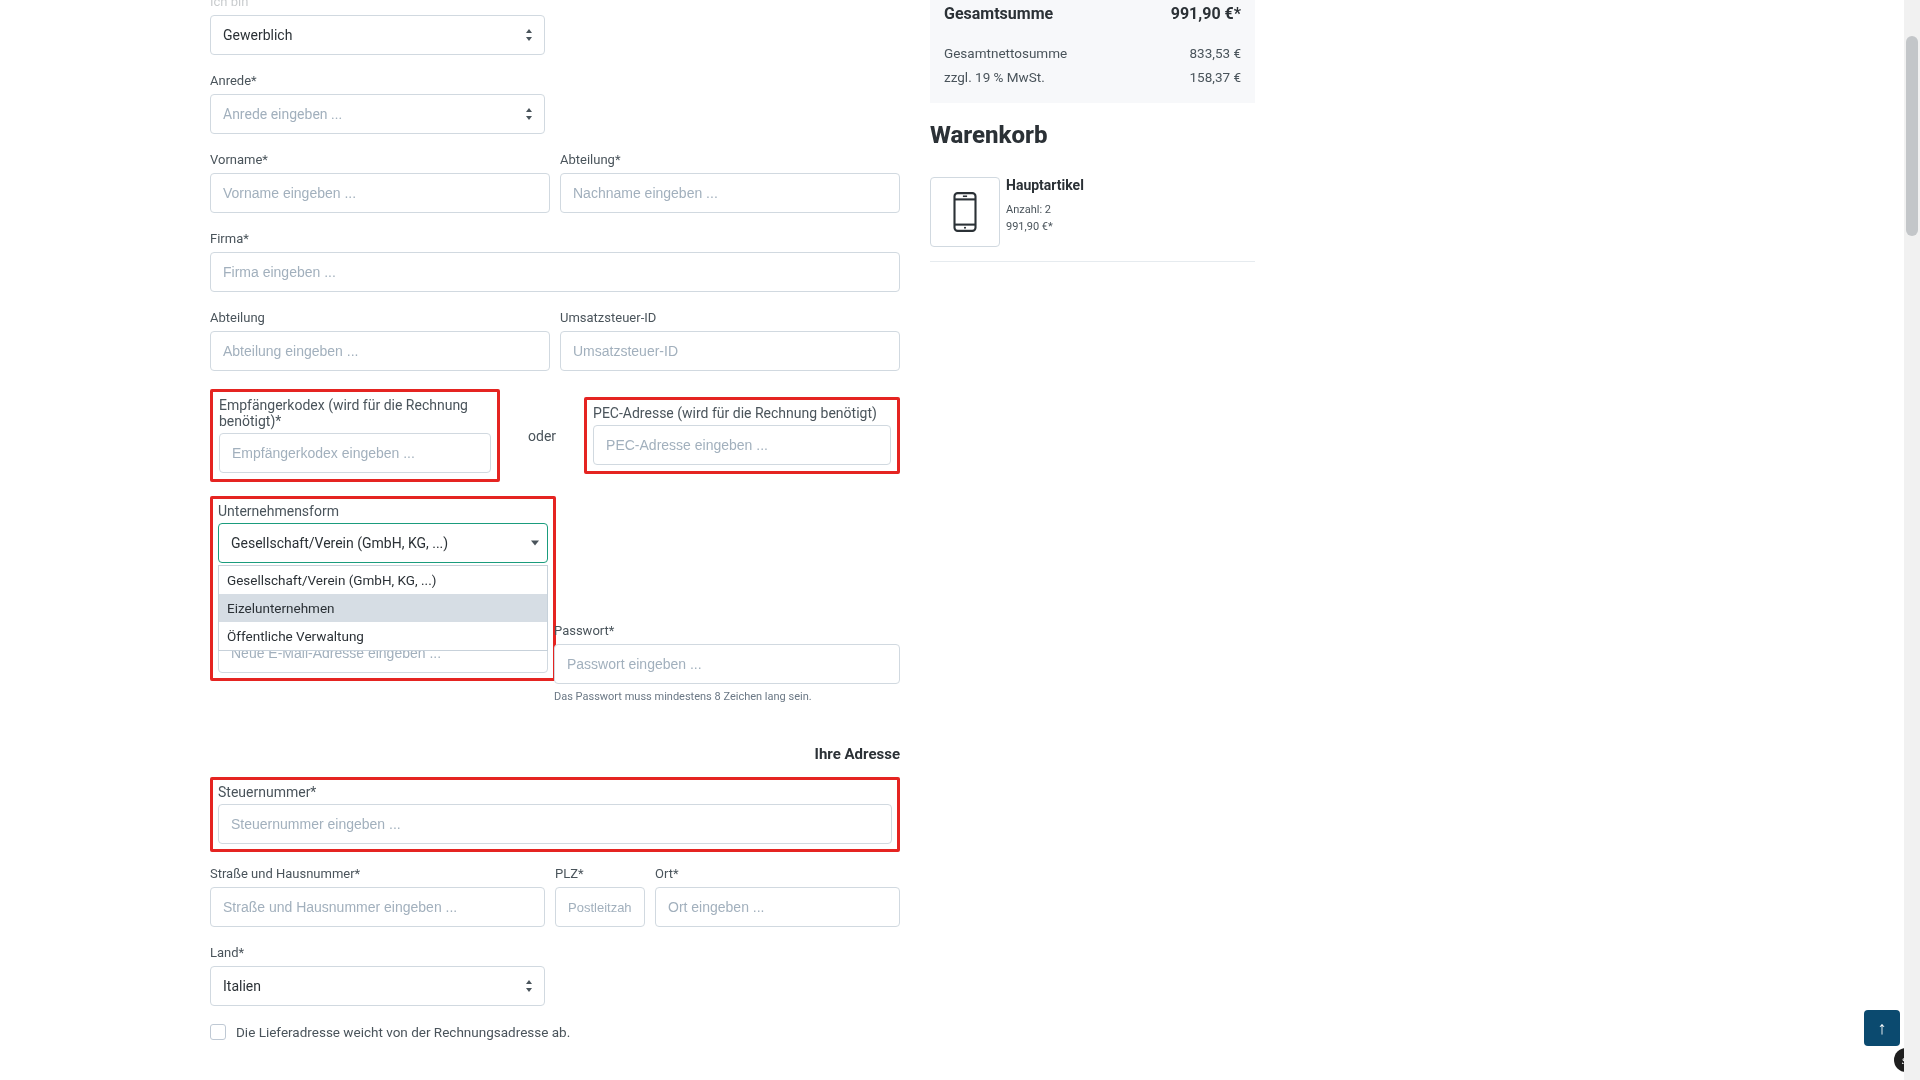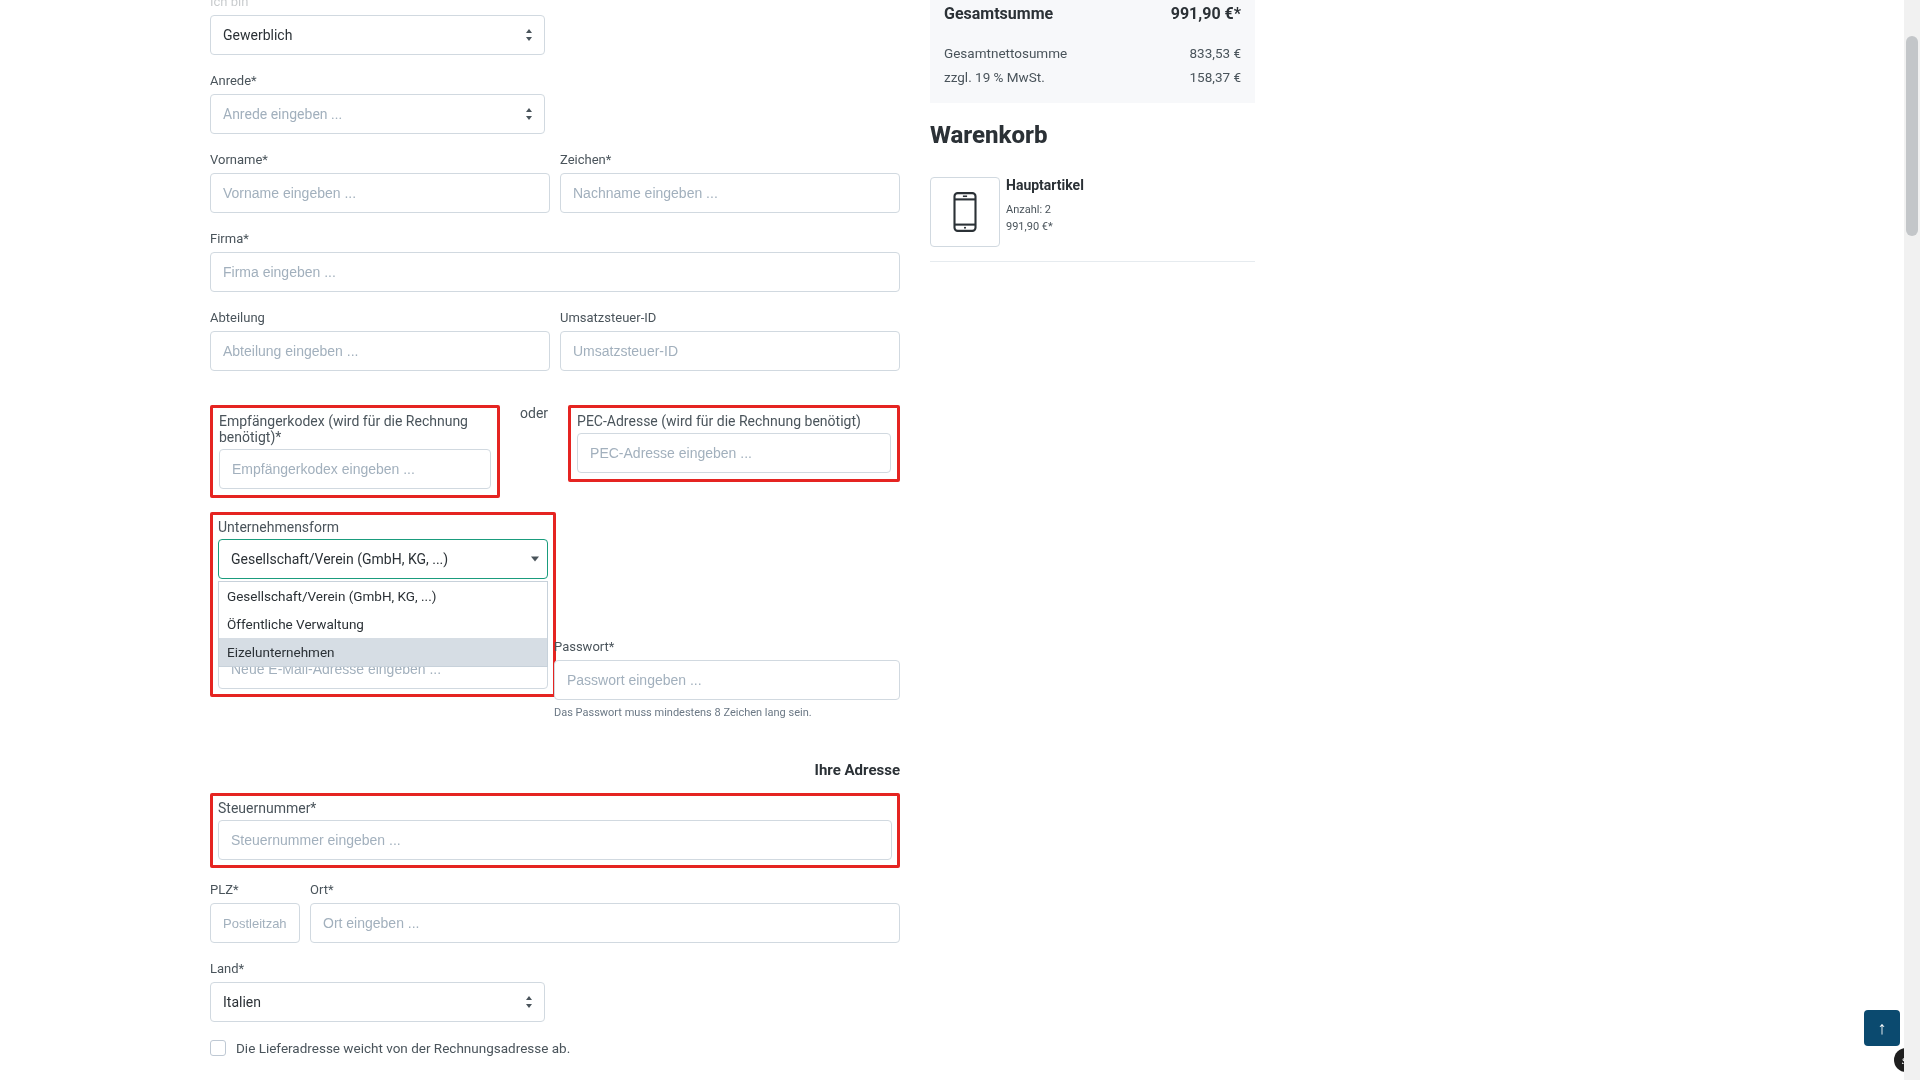--- a/index.html
+++ b/index.html
@@ -14,21 +14,21 @@
   label{display:block;font-size:13px;color:#4a545b;margin-bottom:6px;}
   input[type=text],input[type=password],.select-box{width:100%;height:40px;border:1px solid #d1d9e0;border-radius:4px;padding:0 12px;font-size:14px;color:#2b3136;background:#fff;}
   input::placeholder{color:#a2b0bd;}
   .select-box{display:flex;align-items:center;justify-content:space-between;cursor:pointer;position:relative;}
   .select-box .caret{position:absolute;right:10px;top:50%;transform:translateY(-50%);width:10px;height:14px;pointer-events:none;}
   .select-box .caret:before{content:"";position:absolute;left:2px;top:1px;border-left:3px solid transparent;border-right:3px solid transparent;border-bottom:4px solid #4a545b;}
   .select-box .caret:after{content:"";position:absolute;left:2px;bottom:1px;border-left:3px solid transparent;border-right:3px solid transparent;border-top:4px solid #4a545b;}
   .select-box.single-caret{border:1px solid #1a9c7d;}
   .select-box.single-caret .carets{position:absolute;right:8px;top:50%;transform:translateY(-50%);width:0;height:0;border-left:4px solid transparent;border-right:4px solid transparent;border-top:5px solid #4a545b;}
   .select-placeholder{color:#a2b0bd;}
-  .row-with-oder{display:flex;align-items:flex-start;gap:20px;margin-top:16px;}
+  .row-with-oder{display:flex;align-items:center;gap:28px;}
   .oder{color:#4a545b;font-size:14px;}
   .box-red{border:3px solid #e52421;border-radius:2px;padding:5px 6px 6px 6px;}
   .box-red-big{border:3px solid #e52421;border-radius:2px;padding:4px 5px 5px 5px;}
   .section-label{font-size:14px;color:#4a545b;margin:0 0 4px 0;}
   .hint{font-size:11px;color:#6b7885;margin-top:6px;}
   .section-heading{font-weight:700;font-size:15px;color:#2b3136;margin:24px 0 14px 0;text-align:right;}
   .dropdown{position:absolute;left:-1px;top:41px;width:calc(100% + 2px);background:#fff;border:1px solid #c7d1da;z-index:5;}
   .dropdown .opt{padding:6px 8px;font-size:13.5px;color:#2b3136;cursor:pointer;}
   .dropdown .opt.hl{background:#d6dde4;}
   .addr-row{display:flex;gap:10px;}
@@ -79,21 +79,21 @@
         <span class="caret"></span>
       </div>
     </div>
 
     <div class="form-row">
       <div class="form-group">
         <label>Vorname*</label>
         <input type="text" placeholder="Vorname eingeben ..." style="">
       </div>
       <div class="form-group">
-        <label>Zeichen*</label>
+        <label>Abteilung*</label>
         <input type="text" placeholder="Nachname eingeben ..." style="">
       </div>
     </div>
 
     <div class="form-group">
       <label>Firma*</label>
       <input type="text" placeholder="Firma eingeben ..." style="">
     </div>
 
     <div class="form-row">
@@ -119,22 +119,22 @@
       </div>
     </div>
 
     <div class="box-red-big" style="width:346px;margin-bottom:0;">
       <div class="section-label">Unternehmensform</div>
       <div class="select-box single-caret" style="position:relative;">
         <span>Gesellschaft/Verein (GmbH, KG, ...)</span>
         <span class="carets"></span>
         <div class="dropdown">
           <div class="opt">Gesellschaft/Verein (GmbH, KG, ...)</div>
+          <div class="opt hl">Eizelunternehmen</div>
           <div class="opt">Öffentliche Verwaltung</div>
-          <div class="opt hl">Eizelunternehmen</div>
         </div>
       </div>
       
       <div style="height:70px;"></div>
       
       <input type="text" placeholder="Neue E-Mail-Adresse eingeben ..." style="">
     </div>
 
     <div style="display:flex;margin-top:-58px;margin-bottom:18px;">
       <div style="flex:0 0 346px;"></div>
@@ -146,20 +146,24 @@
     </div>
 
     <div class="section-heading">Ihre Adresse</div>
 
     <div class="box-red-big" style="margin-bottom:14px;">
       <div class="section-label">Steuernummer*</div>
       <input type="text" placeholder="Steuernummer eingeben ..." style="">
     </div>
 
     <div class="addr-row" style="margin-bottom:18px;">
+      <div class="form-group g1" style="margin-bottom:0;">
+        <label>Straße und Hausnummer*</label>
+        <input type="text" placeholder="Straße und Hausnummer eingeben ..." style="">
+      </div>
       <div class="form-group g2" style="margin-bottom:0;">
         <label>PLZ*</label>
         <input type="text" style="font-size: 13px;" placeholder="Postleitzahl eingeben ...">
       </div>
       <div class="form-group g3" style="margin-bottom:0;">
         <label>Ort*</label>
         <input type="text" placeholder="Ort eingeben ..." style="">
       </div>
     </div>
 

